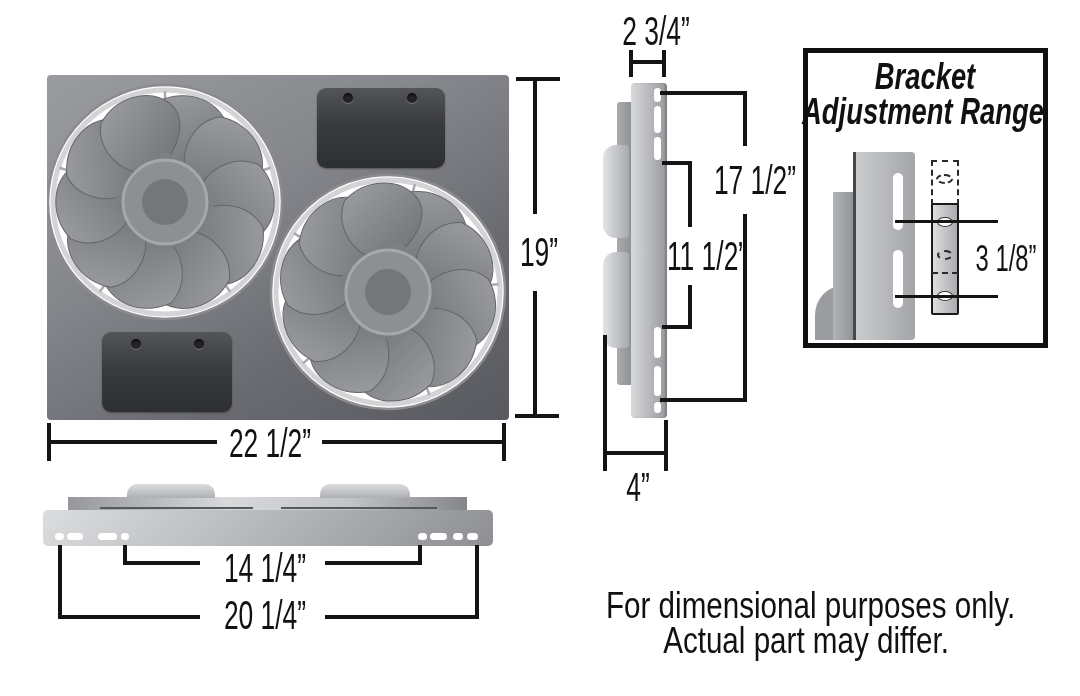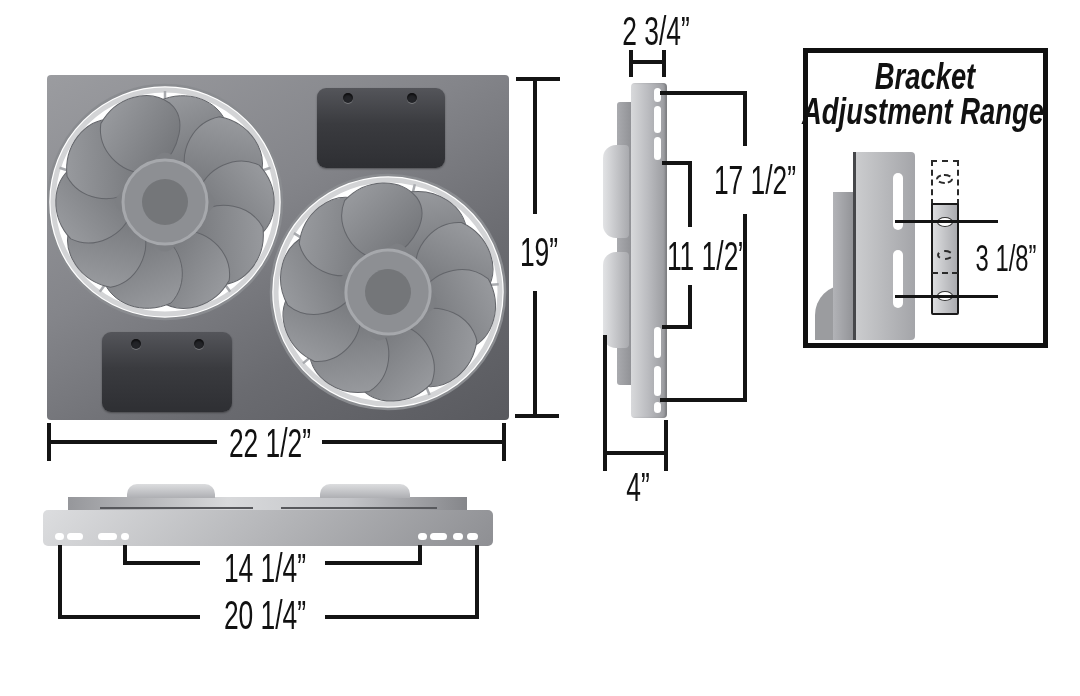--- a/index.html
+++ b/index.html
@@ -175,14 +175,18 @@
   <div class="oval dashed" style="left:936px;top:174px;width:17px;height:10px;border-width:2px;"></div>
   <div class="abs" style="left:931px;top:203px;width:28px;height:112px;border:2.5px solid #1a1a1a;border-radius:2px;box-sizing:border-box;background:linear-gradient(90deg,#dcdddf,#aaabaf);"></div>
   <div class="oval dashed" style="left:937px;top:250px;width:16px;height:10px;border-width:2px;"></div>
   <div class="abs" style="left:932px;top:272px;width:26px;height:0;border-top:2.5px dashed #2a2a2a;"></div>
   <div class="oval" style="left:937px;top:217px;width:16px;height:10px;background:#fff;border:1.5px solid #333;"></div>
   <div class="oval" style="left:937px;top:291px;width:16px;height:10px;background:#fff;border:1.5px solid #333;"></div>
   <div class="ln" style="left:895px;top:220px;width:103px;height:3px;"></div>
   <div class="ln" style="left:895px;top:295px;width:103px;height:3px;"></div>
   <div class="lbl sm" style="left:1006px;top:259px;">3 1/8”</div>
 
+  <div class="abs" style="left:556px;top:588px;width:500px;text-align:center;">
+    <div class="foot-lbl">For dimensional purposes only.</div>
+    <div class="foot-lbl">Actual part may differ.</div>
+  </div>
 
 </div>
 
 </body></html>

